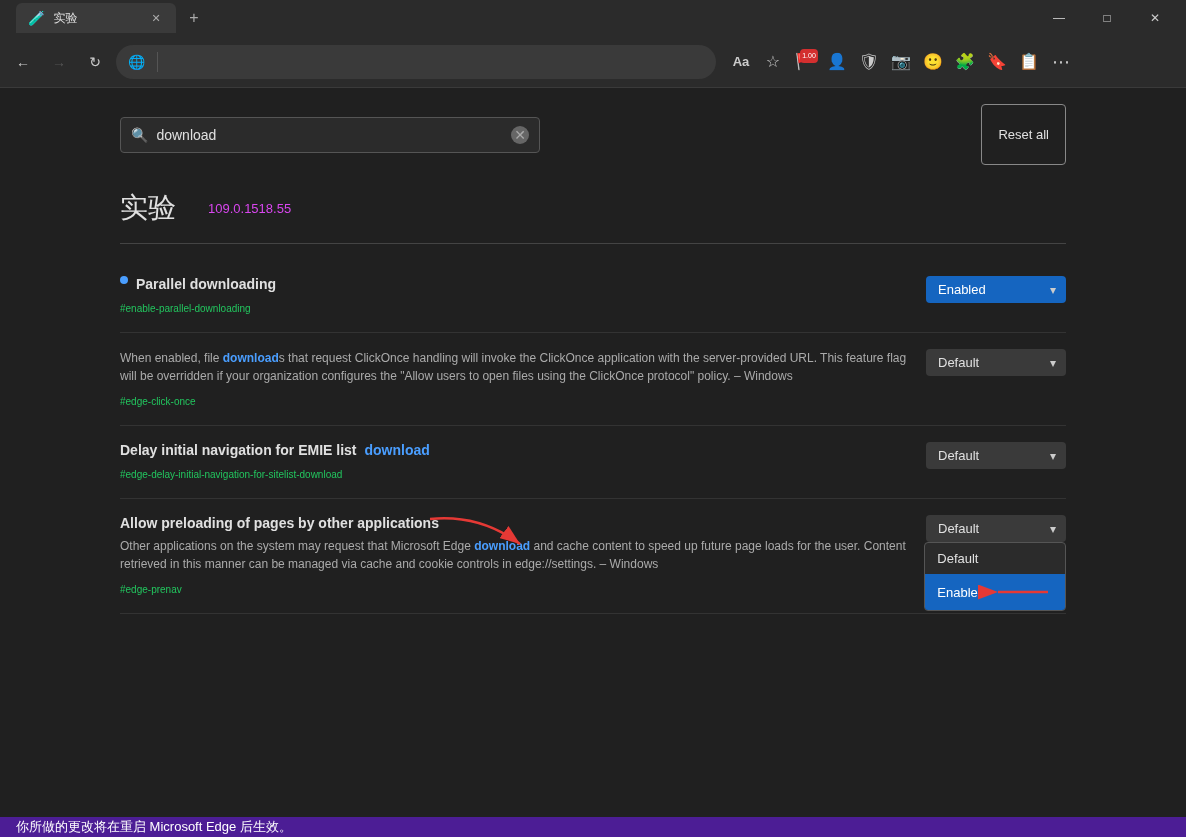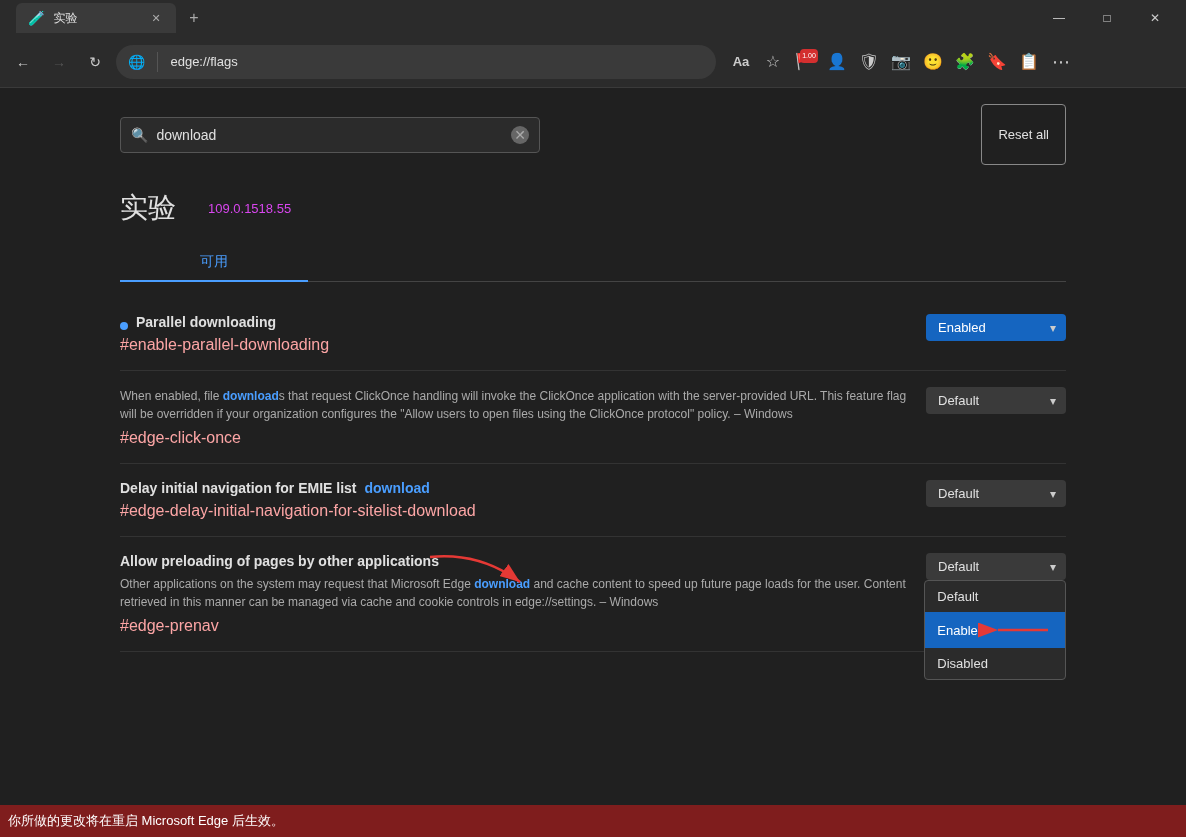--- a/index.html
+++ b/index.html
@@ -253,38 +253,38 @@
     }
     .flag-content {
       flex: 1;
     }
     .flag-title {
       font-size: 14px;
       font-weight: 600;
       color: #e0e0e0;
       margin-bottom: 6px;
       display: flex;
-      align-items: flex-end;
+      align-items: flex-start;
       gap: 8px;
     }
     .flag-dot {
       width: 8px; height: 8px;
       border-radius: 50%;
       background: #4a9eff;
       flex-shrink: 0;
     }
     .flag-desc {
       font-size: 12px;
       color: #aaa;
       line-height: 1.5;
       margin-bottom: 6px;
     }
     .flag-link {
-      font-size: 16px;
-      color: #fca5a5;
+      font-size: 10px;
+      color: #22c55e;
       text-decoration: none;
       cursor: pointer;
     }
     .flag-control {
       min-width: 140px;
       display: flex;
       flex-direction: column;
       align-items: center;
       position: relative;
     }
@@ -347,25 +347,25 @@
       color: #4a9eff;
       font-weight: 600;
     }
 
     
     .bottom-bar {
       position: fixed;
       bottom: 0;
       left: 0;
       right: 0;
-      height: 32px;
-      background: #7f1d1d;
-      display: flex;
-      align-items: center;
-      padding: 0 8px;
+      height: 20px;
+      background: #4c1d95;
+      display: flex;
+      align-items: center;
+      padding: 0 16px;
       font-size: 13px;
       color: white;
       z-index: 200;
     }
   </style>
 </head>
 <body>
 
 <div class="titlebar">
   <div class="tab-area">
@@ -383,21 +383,20 @@
   </div>
 </div>
 
 <div class="addressbar">
   <button class="nav-btn">←</button>
   <button class="nav-btn" style="color:#555">→</button>
   <button class="nav-btn">↻</button>
   <div class="address-box">
     <span class="address-favicon">🌐</span>
     <span class="address-sep"></span>
-    <span class="address-text">edge://flags</span>
   </div>
   <div class="toolbar-icons">
     <div class="toolbar-icon" style="font-size:13px;font-weight:bold;color:#ccc;">Aa</div>
     <div class="toolbar-icon">☆</div>
     <div class="toolbar-icon" style="color:#e53935;">
       🚩
       <span class="badge" style="font-size:7px;width:18px;height:14px;border-radius:4px;">1.00</span>
     </div>
     <div class="toolbar-icon">👤</div>
     <div class="toolbar-icon">🛡</div>
@@ -420,23 +419,20 @@
     </div>
     <button class="reset-btn">Reset all</button>
   </div>
 
   <div class="page-header">
     <span class="page-title">实验</span>
     <span class="version-text">109.0.1518.55</span>
   </div>
 
   <div class="tabs-row">
-    <div class="tab-item active">
-      <span>可用</span>
-    </div>
   </div>
 
   <div class="flags-list">
 
     <div class="flag-item">
       <div class="flag-content">
         <div class="flag-title">
           <span class="flag-dot"></span>
           <span>Parallel downloading</span>
         </div>
@@ -524,21 +520,20 @@
 
             <svg width="60" height="20" style="overflow:visible;">
               <defs>
                 <marker id="arrowhead2" markerWidth="8" markerHeight="6" refX="0" refY="3" orient="auto">
                   <polygon points="8 0, 0 3, 8 6" fill="#e53935"></polygon>
                 </marker>
               </defs>
               <line x1="55" y1="10" x2="5" y2="10" stroke="#e53935" stroke-width="2.5" marker-end="url(#arrowhead2)"></line>
             </svg>
           </div>
-          <div class="dropdown-option">Disabled</div>
         </div>
       </div>
     </div>
 
   </div>
 </div>
 
 <div class="bottom-bar">
   <span>你所做的更改将在重启 Microsoft Edge 后生效。</span>
 </div>

